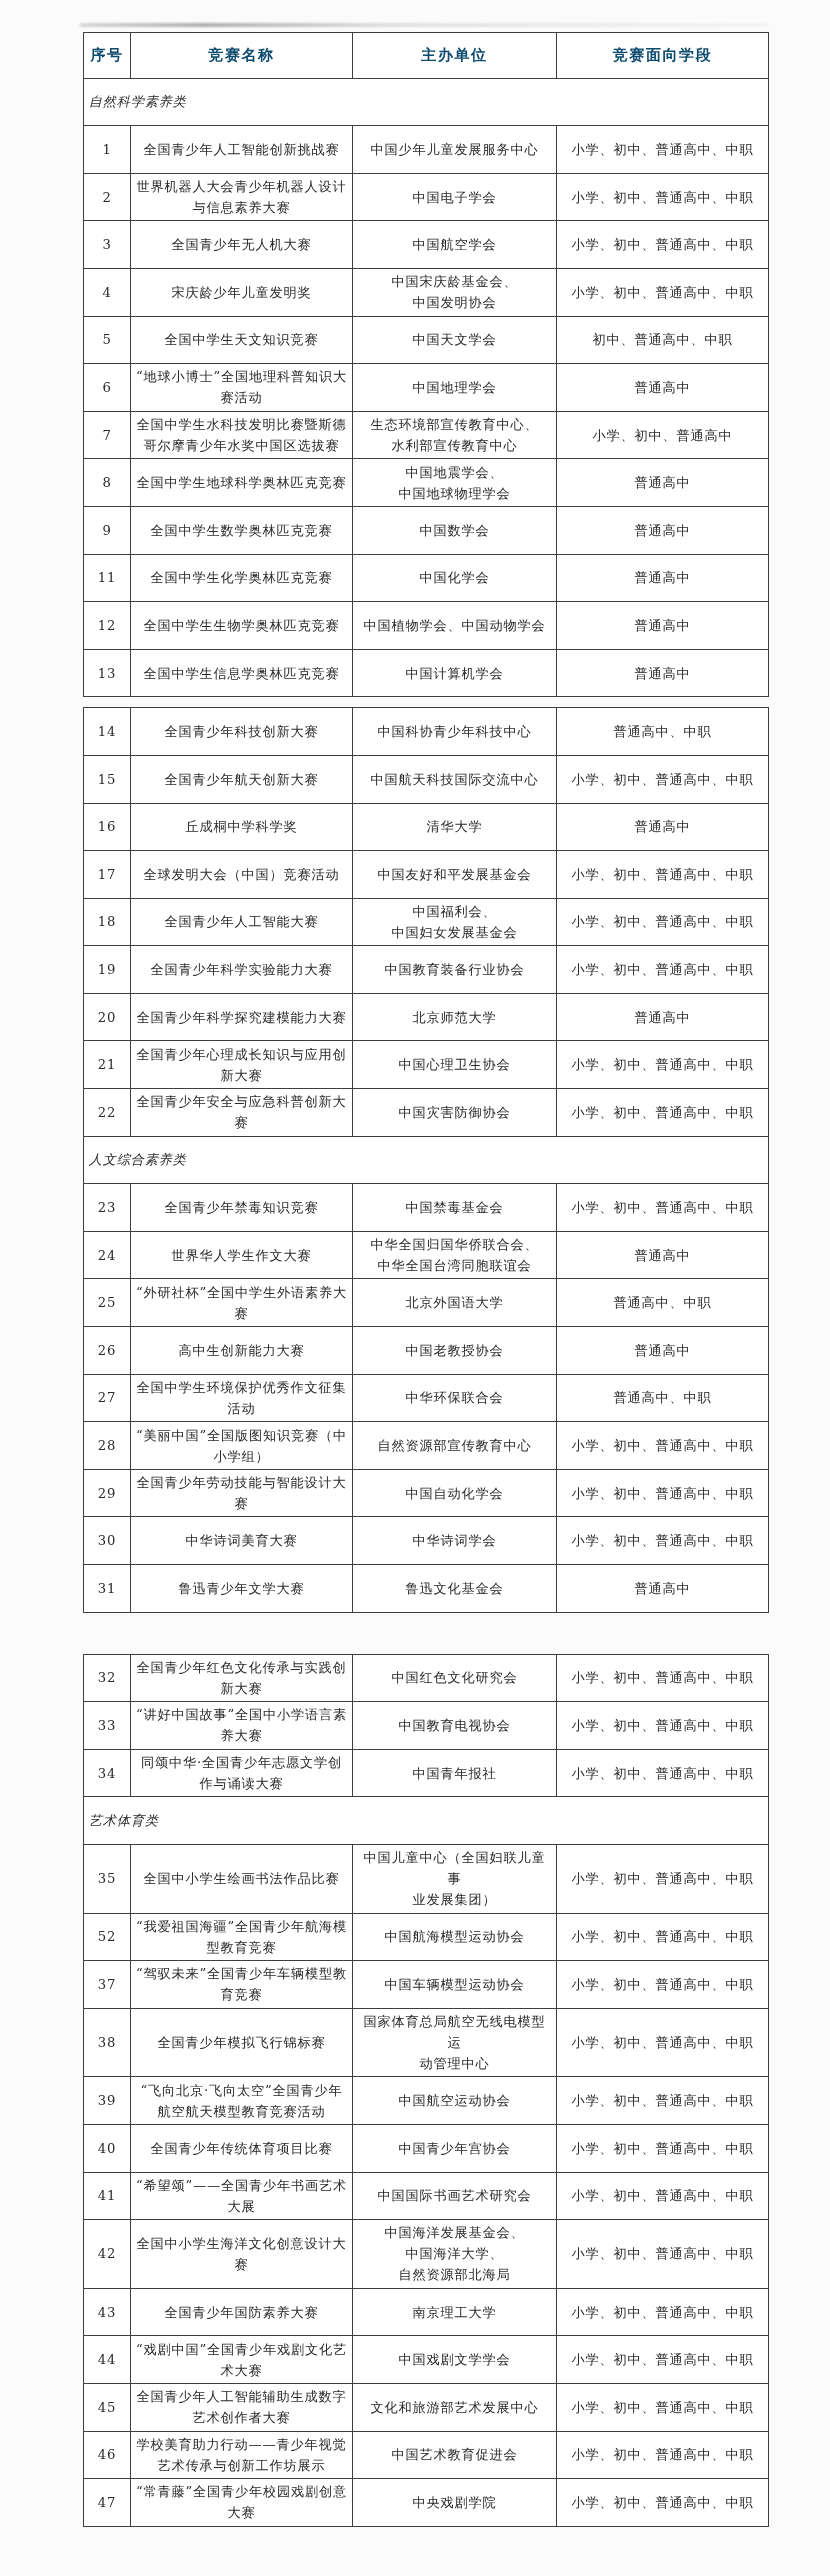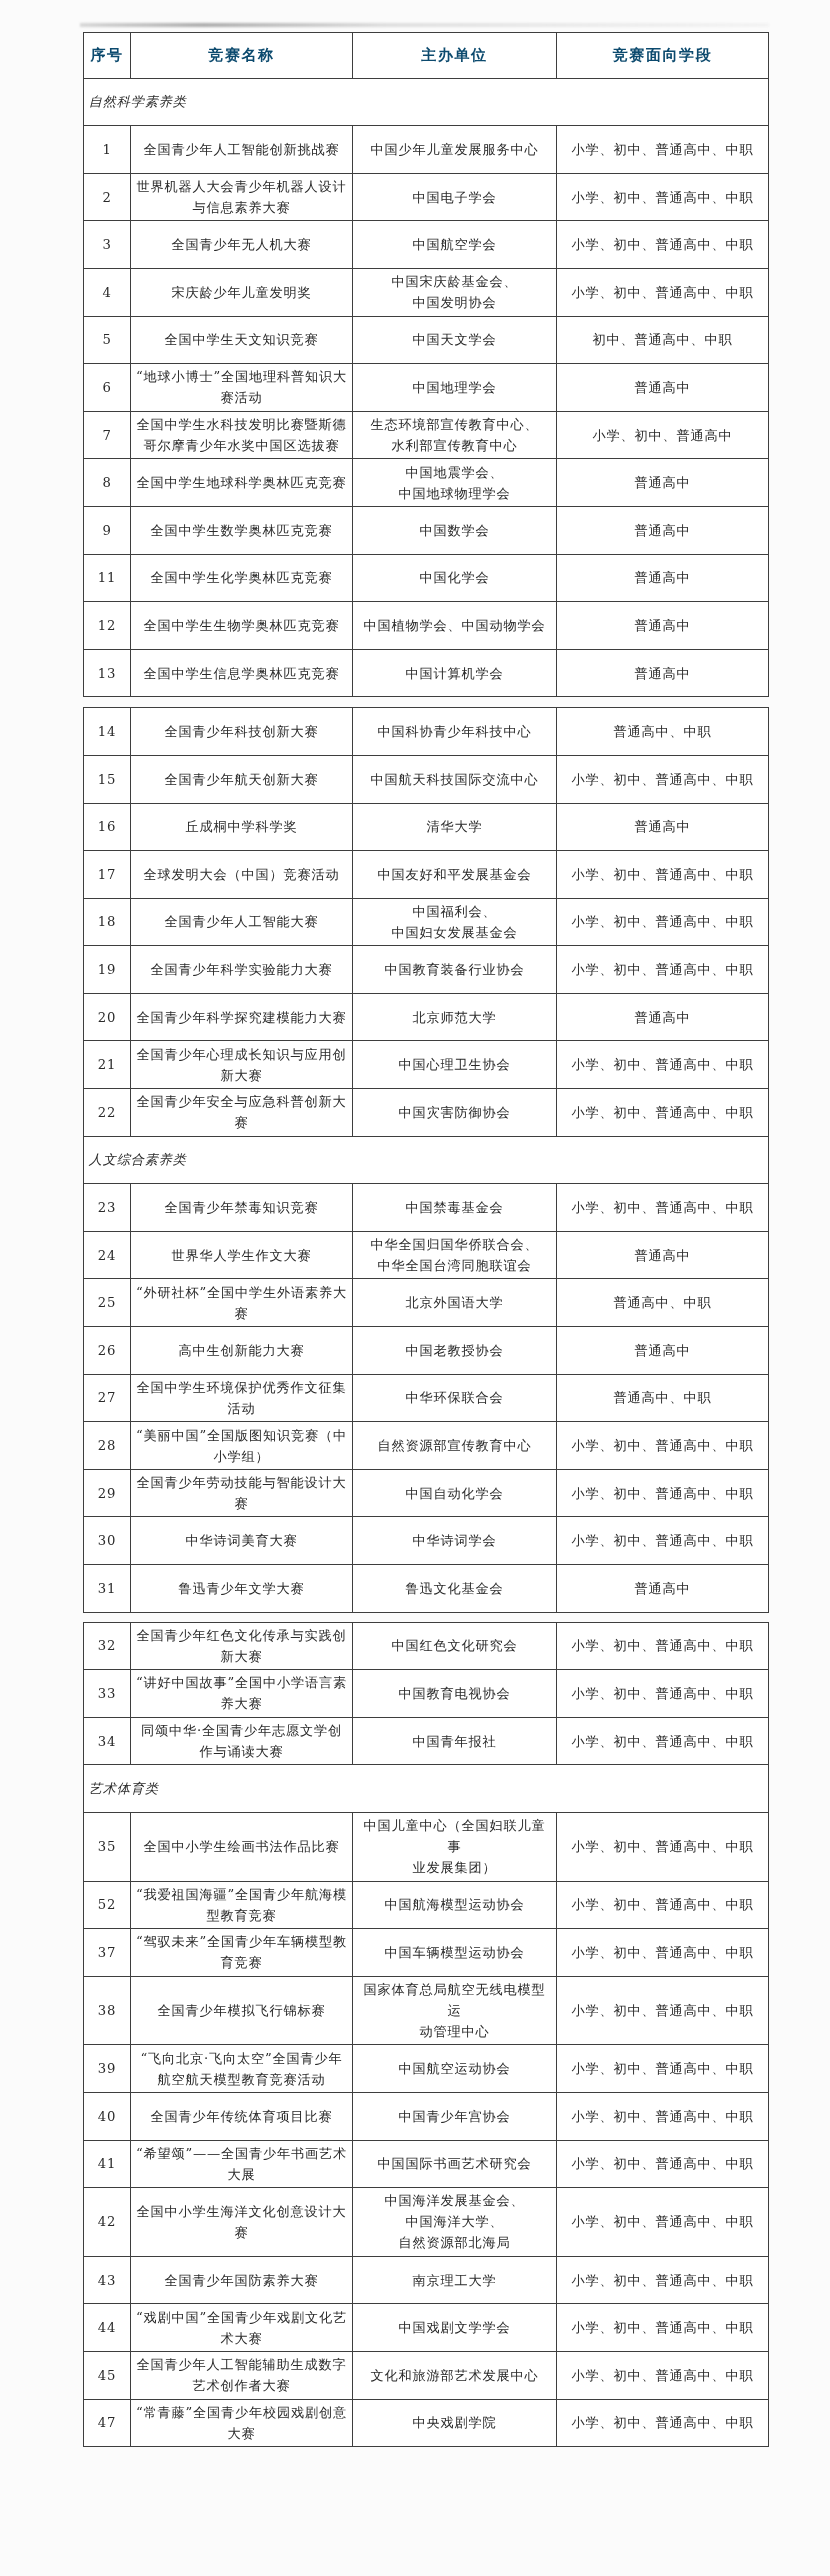--- a/index.html
+++ b/index.html
@@ -34,21 +34,21 @@
     filter: blur(0.8px);
   }
   table.tbl {
     border-collapse: collapse;
     table-layout: fixed;
     width: 685px;
     margin-left: 83px;
     background: #ffffff;
   }
   .gap1 { margin-top: 10px; }
-  .gap2 { margin-top: 9px; }
+  .gap2 { margin-top: 41px; }
   .c-seq    { width: 47px; }
   .c-name   { width: 222px; }
   .c-org    { width: 204px; }
   .c-levels { width: 212px; }
   .tbl th, .tbl td {
     border: 1.6px solid #3e3e3e;
     overflow: hidden;
     vertical-align: middle;
   }
   .tbl th {
@@ -411,20 +411,26 @@
           <td class="org-cell">中国戏剧文学学会</td>
           <td class="levels-cell">小学、初中、普通高中、中职</td>
         </tr>
         <tr>
           <td class="seq-cell">45</td>
           <td class="name-cell">全国青少年人工智能辅助生成数字艺术创作者大赛</td>
           <td class="org-cell">文化和旅游部艺术发展中心</td>
           <td class="levels-cell">小学、初中、普通高中、中职</td>
         </tr>
         <tr>
+          <td class="seq-cell">46</td>
+          <td class="name-cell">学校美育助力行动——青少年视觉艺术传承与创新工作坊展示</td>
+          <td class="org-cell">中国艺术教育促进会</td>
+          <td class="levels-cell">小学、初中、普通高中、中职</td>
+        </tr>
+        <tr>
           <td class="seq-cell">47</td>
           <td class="name-cell">“常青藤”全国青少年校园戏剧创意大赛</td>
           <td class="org-cell">中央戏剧学院</td>
           <td class="levels-cell">小学、初中、普通高中、中职</td>
         </tr>
       </tbody>
   </table>
 </div>
 
 

